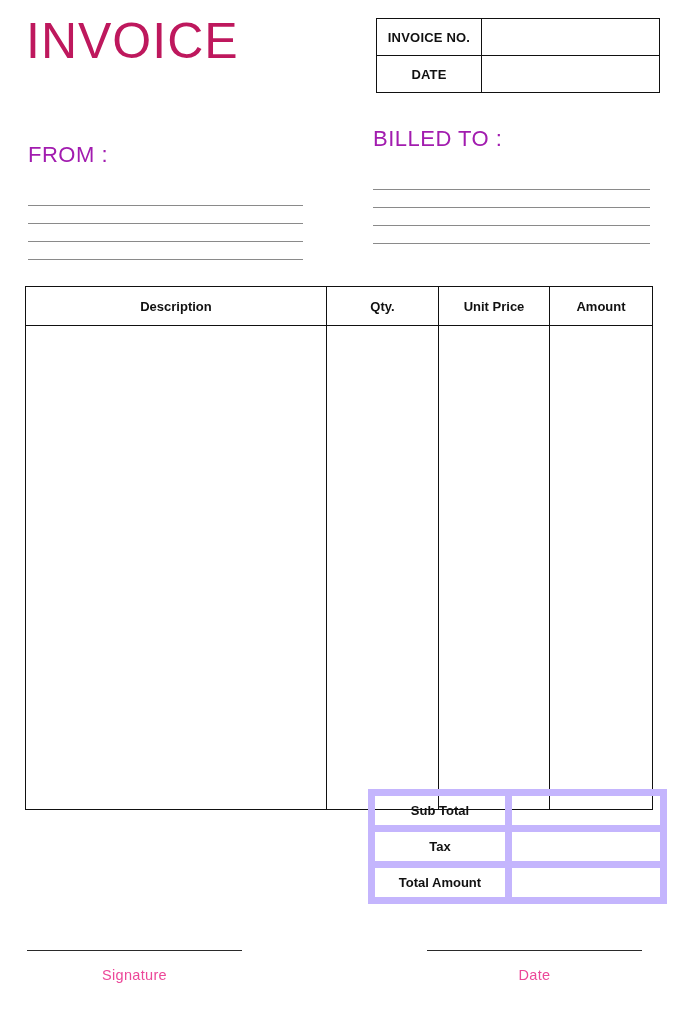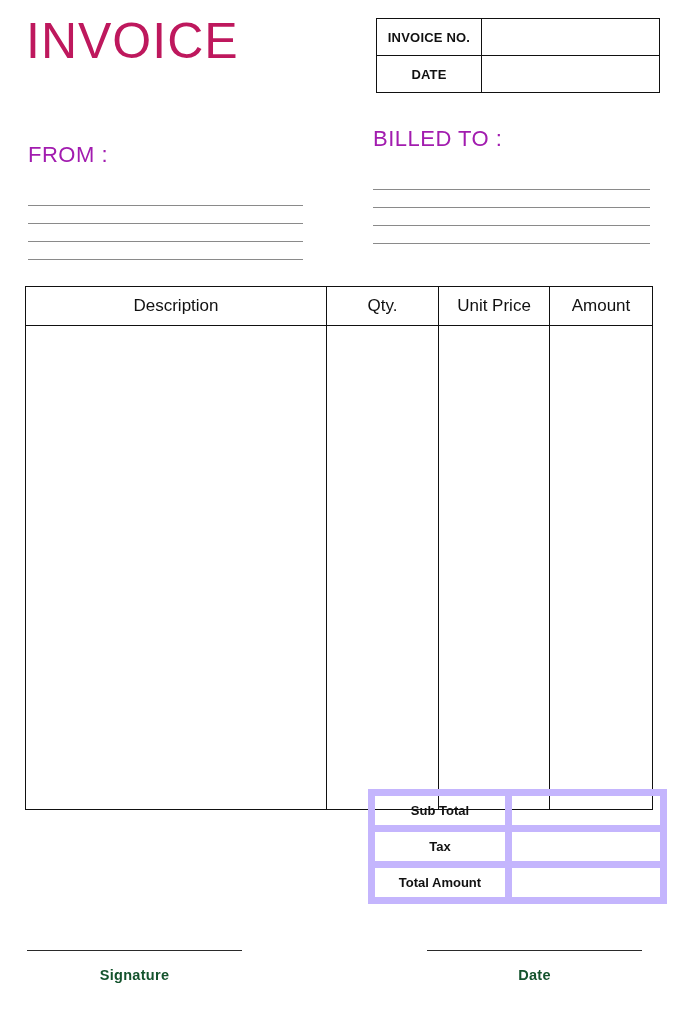--- a/index.html
+++ b/index.html
@@ -82,22 +82,22 @@
     position: absolute;
     left: 25px;
     top: 286px;
     width: 623px;
     border-collapse: collapse;
     table-layout: fixed;
   }
   .items th {
     border: 1px solid #111111;
     height: 38px;
-    font-size: 17px;
-    font-weight: 400;
+    font-size: 13px;
+    font-weight: 700;
     text-align: center;
     padding: 0;
   }
   .items td.body-cell {
     border-left: 1px solid #111111;
     border-right: 1px solid #111111;
     border-bottom: 1px solid #111111;
     border-top: none;
     height: 483px;
     padding: 0;
@@ -137,23 +137,23 @@
   }
   .sig.signature { left: 27px; top: 950px; }
   .sig.date { left: 427px; top: 950px; }
   .sig-rule {
     border-top: 1px solid #2a2a2a;
     height: 0;
     margin-bottom: 16px;
   }
   .sig-label {
     font-size: 14.5px;
-    font-weight: 700;
+    font-weight: 400;
     letter-spacing: .3px;
-    color: #14532d;
+    color: #ec4899;
   }
 </style>
 </head>
 <body>
 
 <div class="page">
 
   <div class="title">INVOICE</div>
 
   <table class="meta-table">

